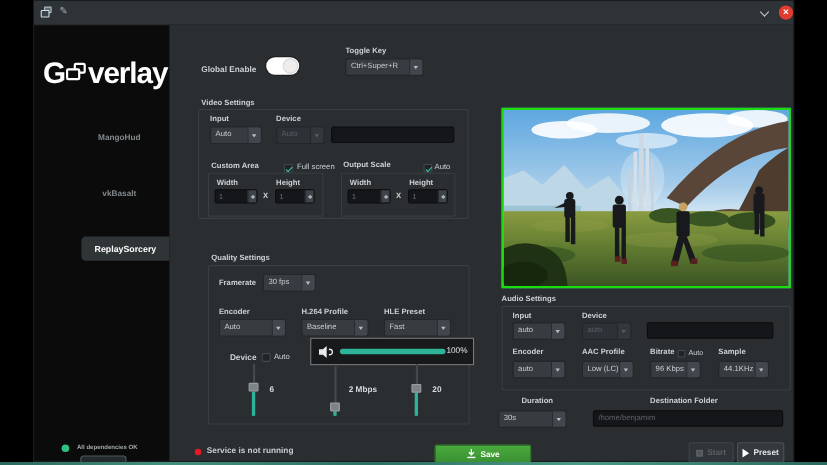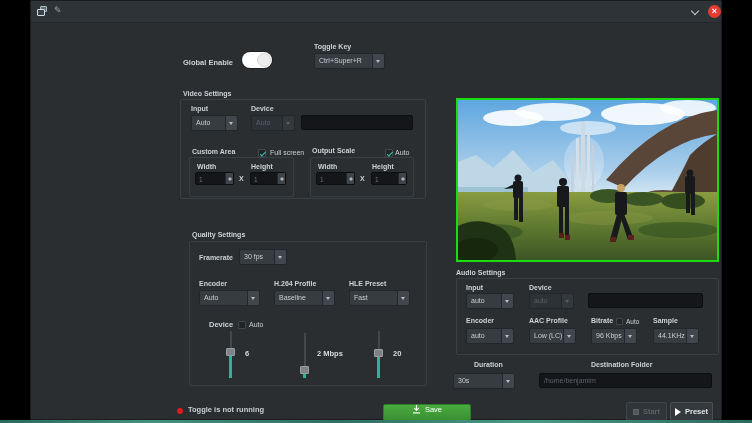--- a/index.html
+++ b/index.html
@@ -100,23 +100,23 @@
 
   
   .preview { position:absolute; left:425px; top:97px; width:263px; height:164px;
     border:2px solid #1bdc0e; background:#6fb1e3; }
   .preview svg { display:block; width:100%; height:100%; }
 
   
   .svc-dot { position:absolute; left:146px; top:407px; width:6px; height:6px; border-radius:50%;
     background:#e01b24; }
   .svc-text { position:absolute; left:157px; top:404px; font-size:7.5px; font-weight:bold; color:#c9ced2; }
-  .save-btn { position:absolute; left:352px; top:403px; width:88px; height:17px;
+  .save-btn { position:absolute; left:364px; top:403px; width:88px; height:17px;
     background:linear-gradient(#4aab3e,#3a9032); border:1px solid #2e7d28; border-radius:2px;
-    color:#fff; font-size:7.5px; font-weight:normal; display:flex; align-items:flex-start; justify-content:center; gap:4px; }
+    color:#fff; font-size:7.5px; font-weight:bold; display:flex; align-items:center; justify-content:center; gap:4px; }
   .ctl-btn { position:absolute; top:401px; height:19px; border-radius:2px; font-size:7.5px;
     font-weight:bold; display:flex; align-items:center; justify-content:center; gap:4px; }
   .stop-btn { left:595px; width:41px; background:#303539; border:1px solid #3f4549; color:#5b6165; }
   .stop-ico { width:6px; height:6px; background:#50565a; border:1px solid #5e646a; }
   .start-btn { left:639px; width:43px; background:#34393d; border:1px solid #4a5055; color:#e4e7e9; }
   .play-ico { width:0; height:0; border-left:6px solid #fff; border-top:4px solid transparent;
     border-bottom:4px solid transparent; }
   .dl-ico { width:9px; height:9px; }
 </style>
 </head>
@@ -128,20 +128,29 @@
     <div class="titlebar">
       <span class="tb-winicon">
           <span class="b1"></span>
           <span class="b2"></span>
         </span>
       <span class="tb-pencil">✎</span>
       <span class="tb-chevron"></span>
       <span class="tb-close">×</span>
     </div>
 
+    <div class="sidebar">
+      <div class="logo"><span>G</span><span class="logo-icon"><span class="b1"></span><span class="b2"></span></span><span>verlay</span></div>
+      <div class="nav-item" style="top:97px;">MangoHud</div>
+      <div class="nav-item" style="top:148px;">vkBasalt</div>
+      <div class="nav-tab" style="top:192px;">ReplaySorcery</div>
+      <span class="dep-dot"></span>
+      <div class="dep-text">All dependencies OK</div>
+      <div class="about-btn">About</div>
+    </div>
 
     <div class="lbl" style="left:152px;top:57px;font-size:7.5px;">Global Enable</div>
     <div class="toggle">
         <span class="toggle-knob"></span>
       </div>
     <div class="lbl" style="left:283px;top:42px;">Toggle Key</div>
     <div class="combo" style="left:283px;top:52px;width:71px;">
       <span class="combo-val">Ctrl+Super+R</span>
       <span class="combo-arrow"></span>
     </div>
@@ -224,20 +233,28 @@
     <div class="lbl" style="left:318px;top:279px;">HLE Preset</div>
     <div class="combo" style="left:318px;top:289px;width:61px;">
       <span class="combo-val">Fast</span>
       <span class="combo-arrow"></span>
     </div>
 
     <div class="lbl" style="left:178px;top:319px;font-size:7.5px;">Device</div>
     <span class="cb" style="left:207px;top:320px;"></span>
     <div class="lbl" style="left:218px;top:320px;font-weight:normal;">Auto</div>
 
+    <div class="volume-panel">
+      <svg class="dl-ico" style="position:absolute;left:7px;top:6px;width:14px;height:12px;" viewBox="0 0 14 12">
+        <polygon points="0,3.5 3.5,3.5 7,0.5 7,11.5 3.5,8.5 0,8.5" fill="#e8ecee"></polygon>
+        <path d="M9,3.5 a3.2,2.5 0 0 1 0,5" stroke="#e8ecee" stroke-width="1.2" fill="none"></path>
+      </svg>
+      <div class="vol-track"></div>
+      <div class="vol-val">100%</div>
+    </div>
 
     <div class="vslider" style="left:195px;top:330px;">
       <span class="vs-track"></span>
         <span class="vs-fill" style="height:22px;"></span>
       <span class="vs-handle" style="top:17px;"></span>
     </div>
     <div class="slider-num" style="left:214px;top:348px;">6</div>
     <div class="vslider" style="left:269px;top:332px;height:45px;">
       <span class="vs-track"></span>
         <span class="vs-fill" style="height:4px;"></span>
@@ -357,21 +374,21 @@
 
     <div class="lbl" style="left:443px;top:360px;">Duration</div>
     <div class="combo" style="left:422px;top:372px;width:62px;">
       <span class="combo-val">30s</span>
       <span class="combo-arrow"></span>
     </div>
     <div class="lbl" style="left:560px;top:360px;">Destination Folder</div>
     <div class="darkinput" style="left:508px;top:372px;width:173px;">/home/benjamim</div>
 
     <span class="svc-dot"></span>
-    <div class="svc-text">Toggle is not running</div>
+    <div class="svc-text">Service is not running</div>
     <div class="save-btn">
       <svg class="dl-ico" viewBox="0 0 10 10">
         <path d="M5 0 V5.5 M2.5 3.5 L5 6 L7.5 3.5" stroke="#fff" stroke-width="1.3" fill="none"></path>
         <path d="M1 8.8 H9" stroke="#fff" stroke-width="1.3"></path>
       </svg>
       <span>Save</span>
     </div>
     <div class="ctl-btn stop-btn">
       <span class="stop-ico"></span>
       <span>Start</span>

